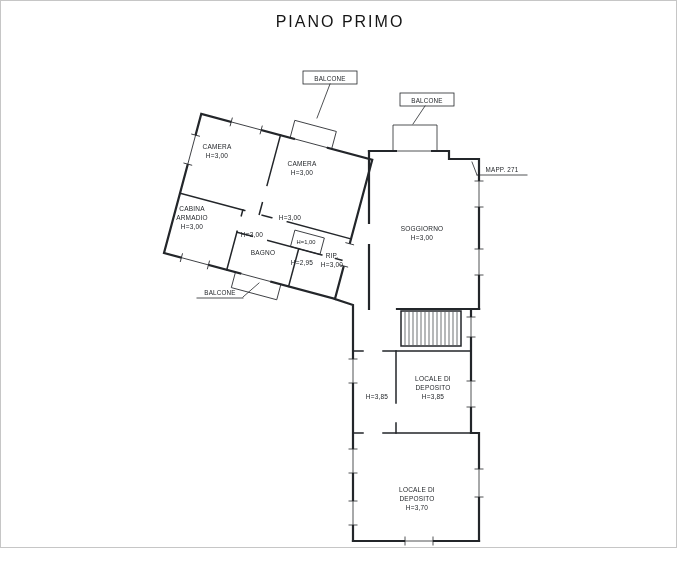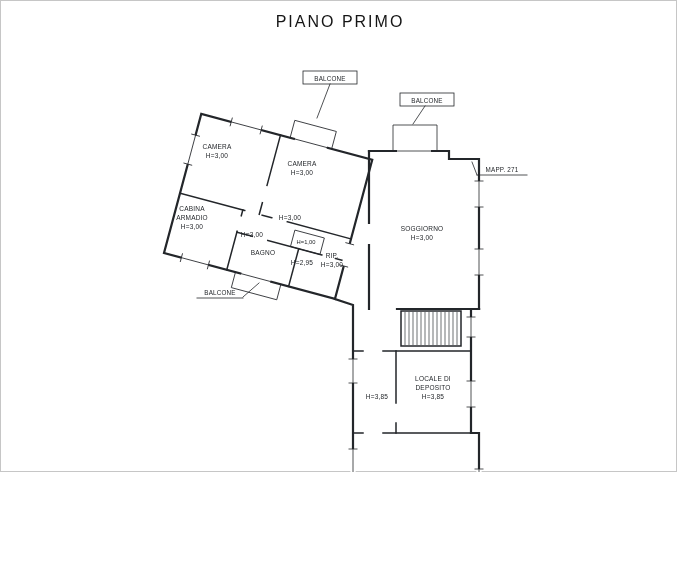--- a/index.html
+++ b/index.html
@@ -1,18 +1,18 @@
 <!DOCTYPE html>
 <html><head>
 <meta charset="utf-8">
 <style>
   html,body{margin:0;padding:0;background:#ffffff;}
   .frame{
     position:relative;
-    width:677px;height:472px;
+    width:677px;height:548px;
     box-sizing:border-box;
     border:1px solid #c6c6c6;
     background:#ffffff;
     font-family:"Liberation Sans", sans-serif;
   }
   svg{display:block;}
   text{
     font-family:"Liberation Sans", sans-serif;
     fill:#23262a;
   }

